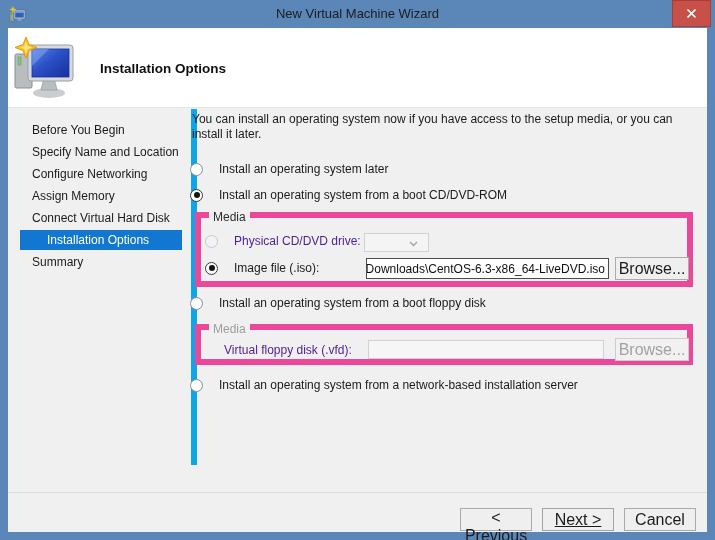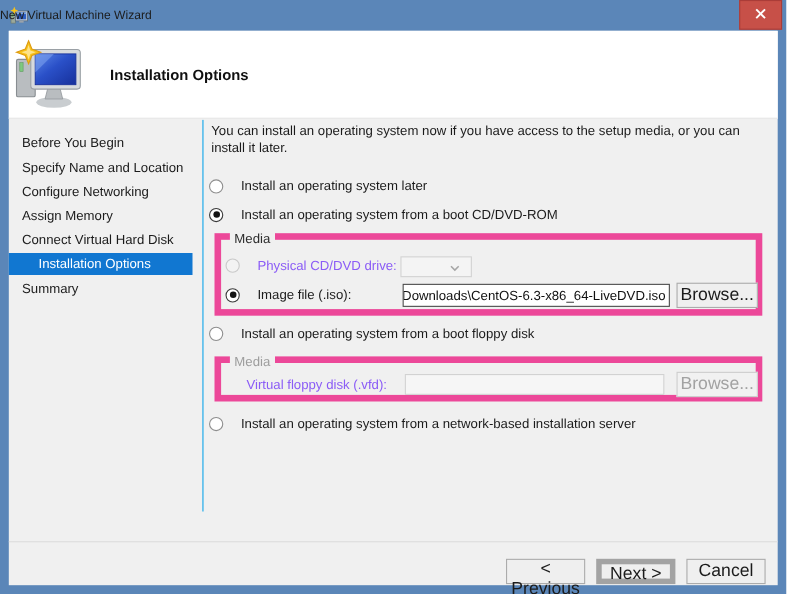--- a/index.html
+++ b/index.html
@@ -3,73 +3,73 @@
 <meta charset="utf-8">
 <style>
   * { margin:0; padding:0; box-sizing:border-box; }
   html,body { width:715px; height:540px; font-family:"Liberation Sans",sans-serif; background:#fff; }
   .window { position:relative; width:715px; height:540px; background:#5b86b8; overflow:hidden; }
 
   
   .titlebar { position:absolute; left:0; top:0; right:0; height:28px; }
   .app-icon { position:absolute; left:9px; top:6px; width:17px; height:17px; }
   .win-title { position:absolute; left:0; right:0; top:0; height:28px; line-height:28px;
-               text-align:left; font-size:11px; color:#1c1c1c; }
+               text-align:center; font-size:13px; color:#1c1c1c; }
   .close-btn { position:absolute; right:4px; top:0; width:39px; height:27px;
                background:#c75048; border:1px solid #aa3c38; display:flex;
                align-items:center; justify-content:center; cursor:pointer; }
 
   
   .client { position:absolute; left:8px; top:28px; width:699px; height:504px; background:#f0f0f0; }
 
   .header { position:absolute; left:0; top:0; right:0; height:80px; background:#fff;
             border-bottom:1px solid #e4e4e4; }
   .header-icon { position:absolute; left:3px; top:8px; }
   .page-title { position:absolute; left:92px; top:33px; font-size:13.5px; font-weight:bold; color:#101010; }
 
   .body { position:absolute; left:0; top:81px; width:699px; height:369px; }
 
   
-  .sidebar { position:absolute; left:0; top:0; width:177px; height:356px;
-             border-right:1px solid #0ea5e9; list-style:none; padding-top:10px; }
+  .sidebar { position:absolute; left:12px; top:0; width:177px; height:356px;
+             border-right:6px solid #0ea5e9; list-style:none; padding-top:10px; }
   .sidebar li { height:22px; line-height:22px; padding-left:12px; font-size:12px; color:#1b1b1b;
                 white-space:nowrap; cursor:default; }
   .sidebar li.selected { background:#1177d1; color:#fff; padding-left:27px; margin-right:9px;
                          height:20px; line-height:20px; margin-top:1px; margin-bottom:1px; }
 
   
   .content { position:absolute; left:0; top:0; right:0; bottom:0; font-size:12px; color:#1b1b1b; }
   .intro { position:absolute; left:184px; top:3px; width:512px; line-height:15px; }
 
   .radio-row { position:absolute; display:flex; align-items:center; gap:16px; height:16px; }
   .radio { width:13px; height:13px; border-radius:50%; background:#fff;
            border:1px solid #8e8e8e; position:relative; flex:none; }
   .radio.checked { border-color:#3a3a3a; }
   .radio.checked::after { content:""; position:absolute; left:2.5px; top:2.5px; right:2.5px; bottom:2.5px;
                           border-radius:50%; background:#141414; }
   .radio.disabled { border-color:#c9c9c9; background:#f3f3f3; }
-  .dim { color:#8b5cf6; }
+  .dim { color:#4c1d95; }
 
   .groupbox { position:absolute; border:6px solid #ec4899; }
   .legend { position:absolute; top:-8px; left:8px; background:#f0f0f0; padding:0 4px; font-size:12px; color:#2c2c2c; }
   .legend.dim { color:#9d9d9d; }
 
   .combo { position:absolute; width:65px; height:19px; background:#f4f4f4; border:1px solid #d2d2d2;
            display:flex; align-items:center; }
   .combo svg { position:absolute; right:10px; top:7px; }
 
   .textbox { position:absolute; background:#fff; border:1px solid #4a4a4a; display:flex;
              align-items:center; justify-content:flex-end; padding:0 3px; overflow:hidden; }
   .textbox span { white-space:nowrap; font-size:12px; color:#101010; }
   .textbox.disabled { background:#f6f6f6; border-color:#d2d2d2; }
 
   .btn { height:23px; background:#efefef; border:1px solid #ababab; font-family:"Liberation Sans",sans-serif;
          font-size:16px; color:#1b1b1b; cursor:pointer; }
   .btn.disabled { background:#f1f1f1; border-color:#cdcdcd; color:#a2a2a2; }
-  .btn.default { border:5px solid #a3a3a3; }
+  .btn.default { border:1px solid #a3a3a3;text-decoration:underline; }
 
   
   .footer { position:absolute; left:0; top:450px; width:699px; height:54px; border-top:1px solid #dcdcdc;
             display:flex; justify-content:flex-end; align-items:flex-start; gap:10px;
             padding:15px 11px 0 0;margin-top:14px; }
   .footer .btn { width:72px; }
 </style>
 </head>
 <body>
 

